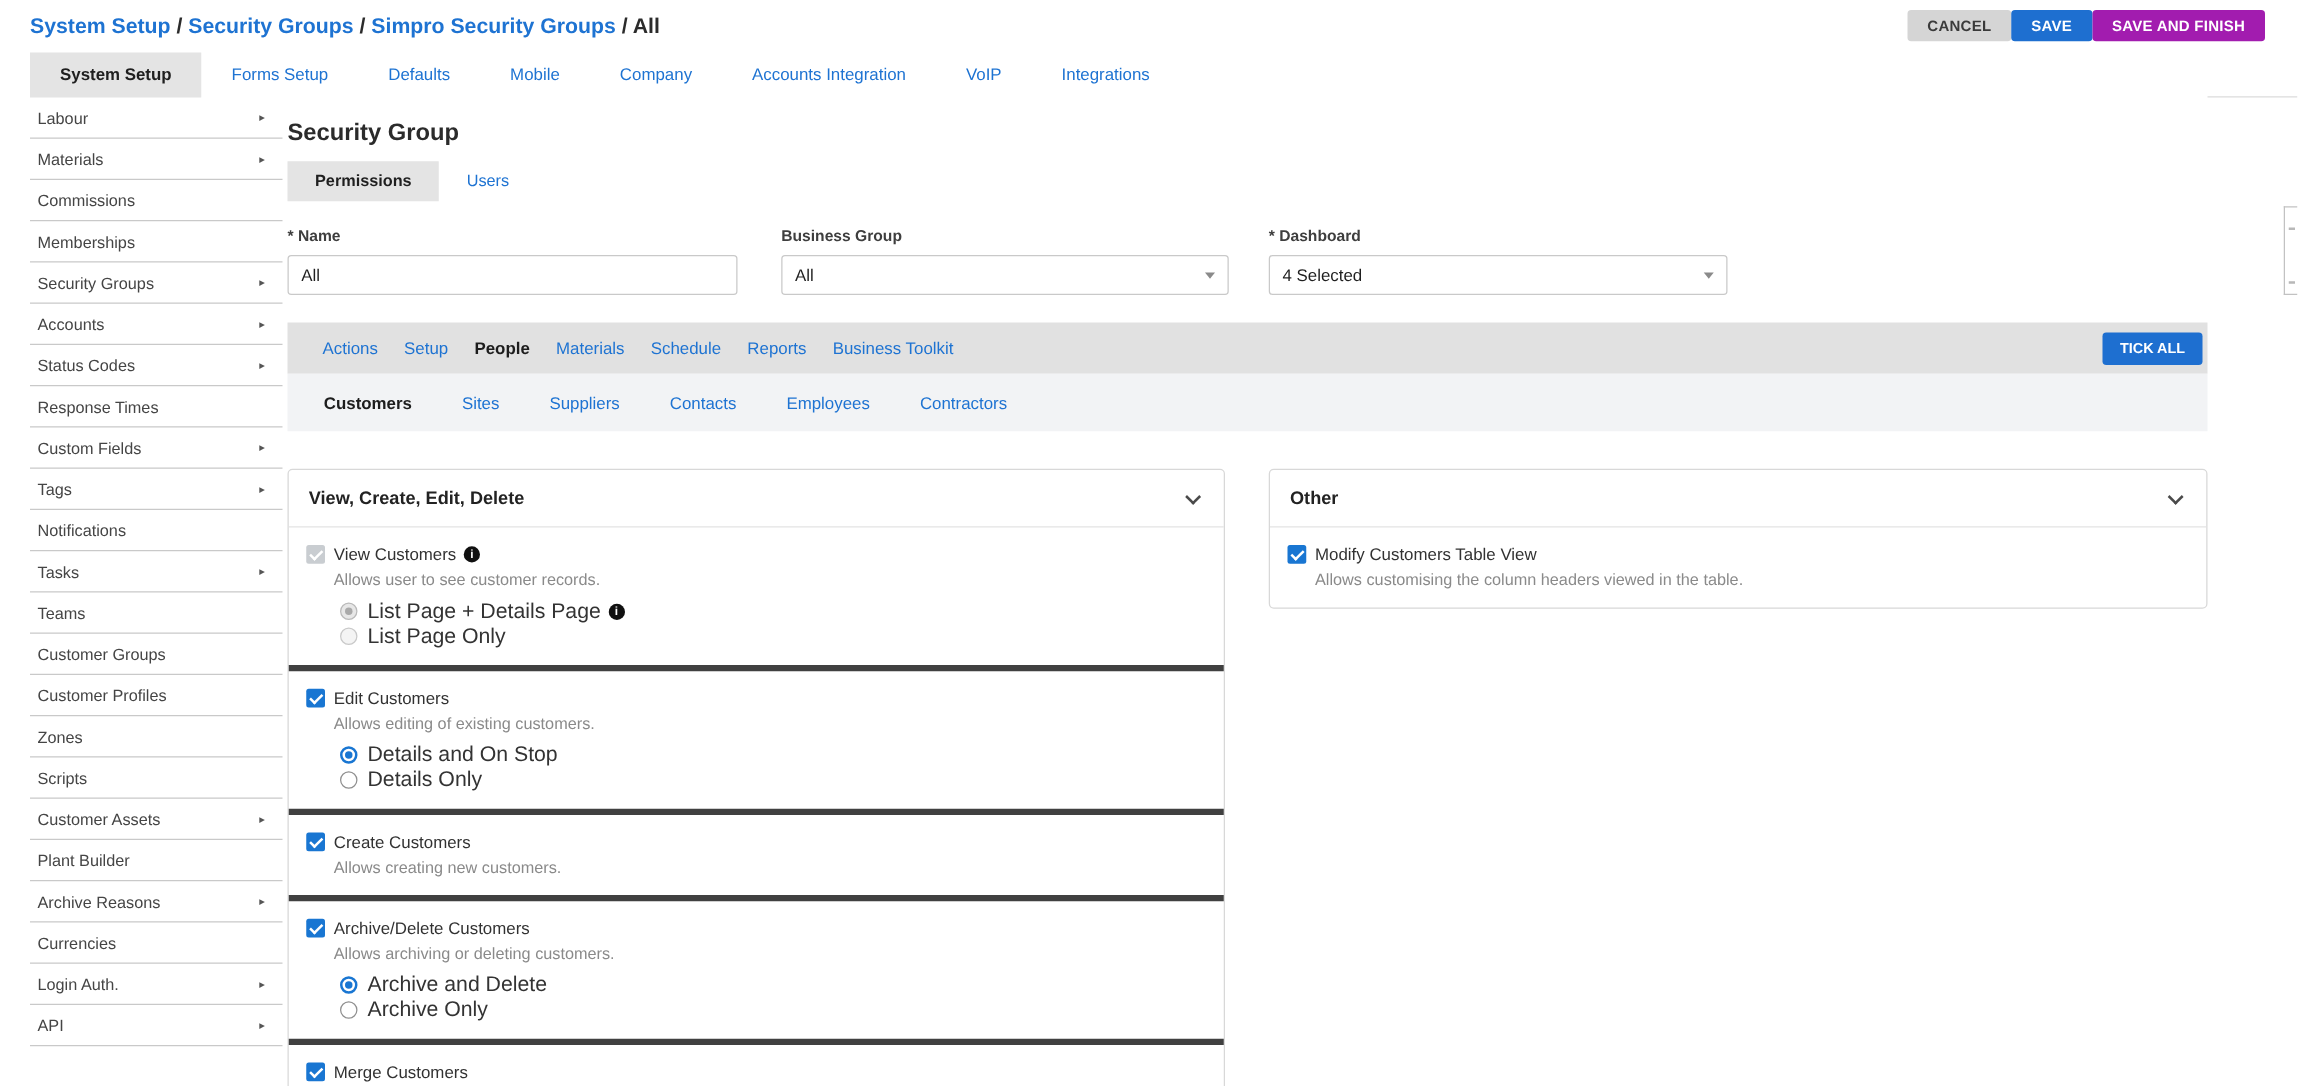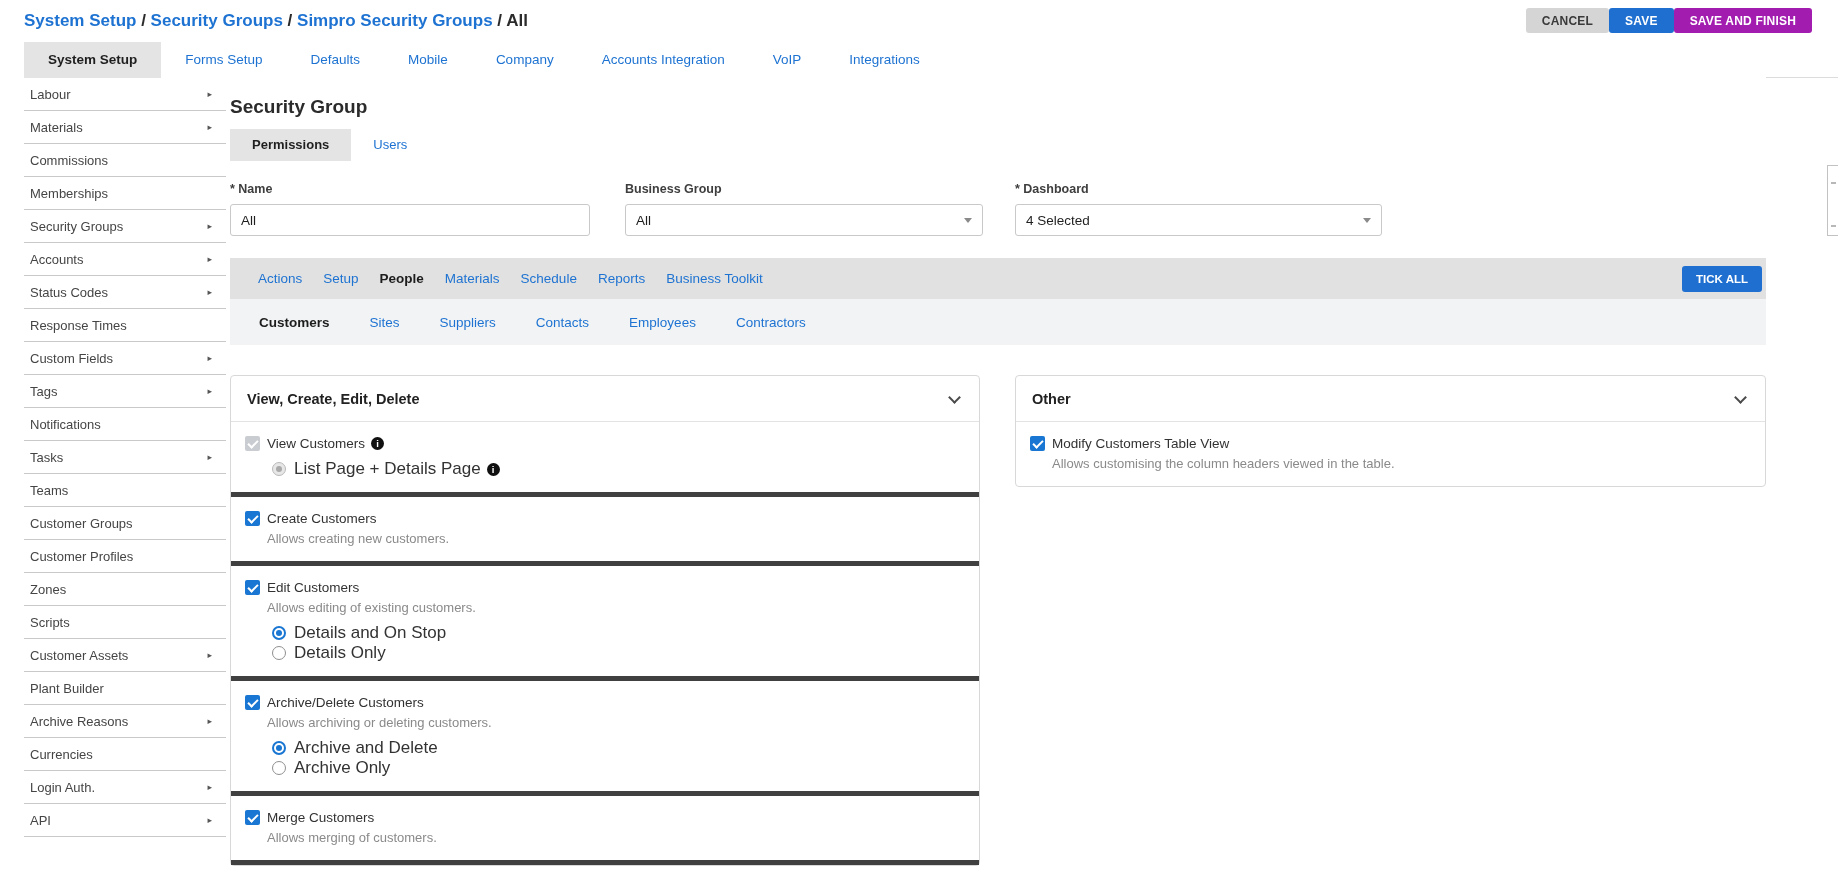--- a/index.html
+++ b/index.html
@@ -347,53 +347,58 @@
     <span>View, Create, Edit, Delete</span>
     <span class="chevron"></span>
   </div>
 
   <div class="perm-section">
     <div class="cb-row">
       <span class="cb checked-disabled"></span>
       <span class="perm-label">View Customers</span>
       <span class="info-icon">i</span>
     </div>
+    <div class="perm-desc">Allows user to see customer records.</div>
     <div class="radio-group">
       <div class="radio-row">
         <span class="radio selected-disabled"></span>
         <span class="radio-label">List Page + Details Page</span>
         <span class="info-icon">i</span>
       </div>
+      <div class="radio-row">
+        <span class="radio unselected-disabled"></span>
+        <span class="radio-label">List Page Only</span>
+      </div>
+    </div>
+  </div>
+
+  <div class="perm-section">
+    <div class="cb-row">
+      <span class="cb checked"></span>
+      <span class="perm-label">Edit Customers</span>
+    </div>
+    <div class="perm-desc">Allows editing of existing customers.</div>
+    <div class="radio-group">
+      <div class="radio-row">
+        <span class="radio selected"></span>
+        <span class="radio-label">Details and On Stop</span>
+      </div>
+      <div class="radio-row">
+        <span class="radio"></span>
+        <span class="radio-label">Details Only</span>
+      </div>
     </div>
   </div>
 
   <div class="perm-section">
     <div class="cb-row">
       <span class="cb checked"></span>
       <span class="perm-label">Create Customers</span>
     </div>
     <div class="perm-desc">Allows creating new customers.</div>
-  </div>
-
-  <div class="perm-section">
-    <div class="cb-row">
-      <span class="cb checked"></span>
-      <span class="perm-label">Edit Customers</span>
-    </div>
-    <div class="perm-desc">Allows editing of existing customers.</div>
-    <div class="radio-group">
-      <div class="radio-row">
-        <span class="radio selected"></span>
-        <span class="radio-label">Details and On Stop</span>
-      </div>
-      <div class="radio-row">
-        <span class="radio"></span>
-        <span class="radio-label">Details Only</span>
-      </div>
-    </div>
   </div>
 
   <div class="perm-section">
     <div class="cb-row">
       <span class="cb checked"></span>
       <span class="perm-label">Archive/Delete Customers</span>
     </div>
     <div class="perm-desc">Allows archiving or deleting customers.</div>
     <div class="radio-group">
       <div class="radio-row">

